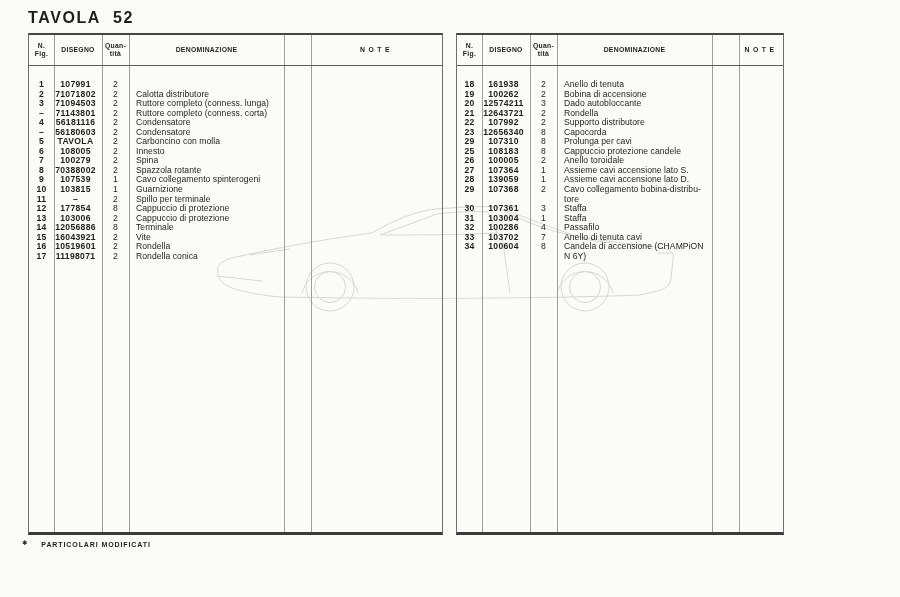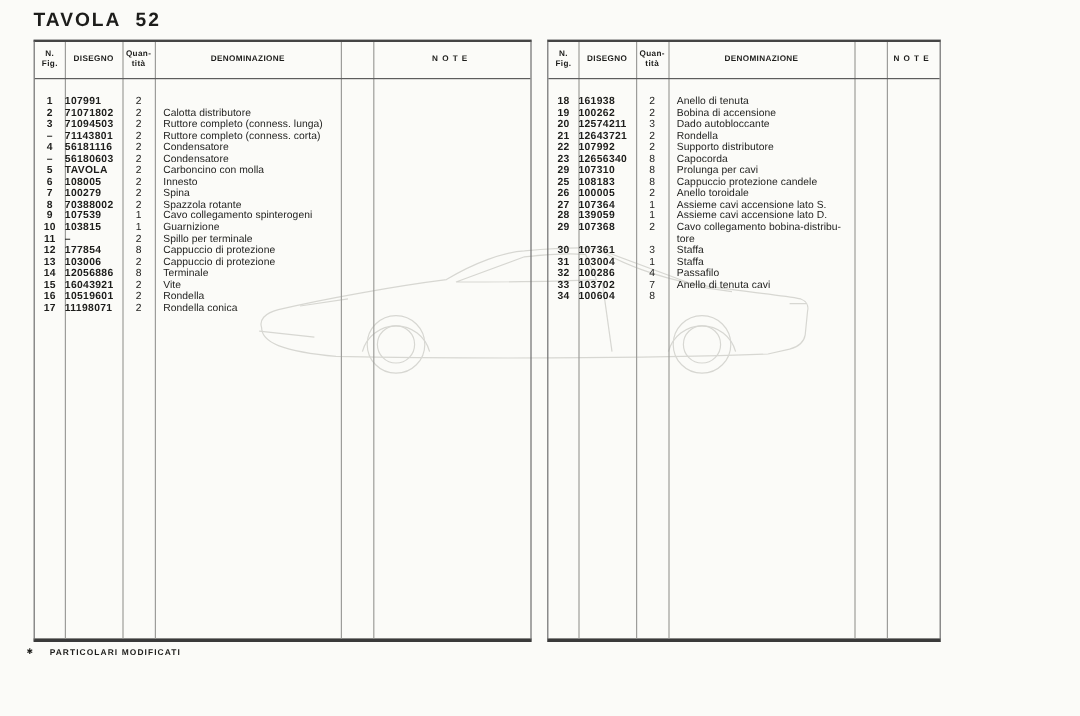--- a/index.html
+++ b/index.html
@@ -17,21 +17,21 @@
   .thead{position:relative;height:30px;border-bottom:1px solid #5d5d5d;
          display:grid;grid-template-columns:25px 48px 27px 155px 27px 1fr;}
   .th{display:flex;flex-direction:column;align-items:center;justify-content:center;
       font-size:6.8px;font-weight:bold;line-height:8px;letter-spacing:.3px;}
   .th-note{letter-spacing:3.5px;}
   .tbody{position:relative;padding-top:14px;}
   .trow{display:grid;grid-template-columns:25px 48px 27px 160px;
         font-size:8.6px;line-height:9.55px;}
   .cell{white-space:pre;}
   .c-fig{text-align:center;font-weight:bold;letter-spacing:.2px;}
-  .c-dis{text-align:left;font-weight:bold;letter-spacing:.3px;padding-right:5px;}
+  .c-dis{text-align:center;font-weight:bold;letter-spacing:.3px;padding-right:5px;}
   .c-qty{text-align:center;}
   .c-den{padding-left:7px;letter-spacing:.05px;}
   .footer{position:absolute;left:22px;top:540px;display:flex;align-items:center;gap:13px;
           font-size:7px;font-weight:bold;letter-spacing:.9px;z-index:1;}
   .footer .sym{font-size:6.5px;position:relative;top:-1px;}
 </style>
 </head>
 <body>
 
 <div class="page">
@@ -310,20 +310,22 @@
         <div class="trow">
           <div class="cell c-fig">33</div>
           <div class="cell c-dis">103702</div>
           <div class="cell c-qty">7</div>
           <div class="cell c-den">Anello di tenuta cavi</div>
         </div>
         <div class="trow">
           <div class="cell c-fig">34</div>
           <div class="cell c-dis">100604</div>
           <div class="cell c-qty">8</div>
+          <div class="cell c-den">Candela di accensione (CHAMPiON
+N 6Y)</div>
         </div>
       </div>
   </div>
 
   <div class="footer">
     <span class="sym">✱</span>
     <span>PARTICOLARI  MODIFICATI</span>
   </div>
 
 </div>

